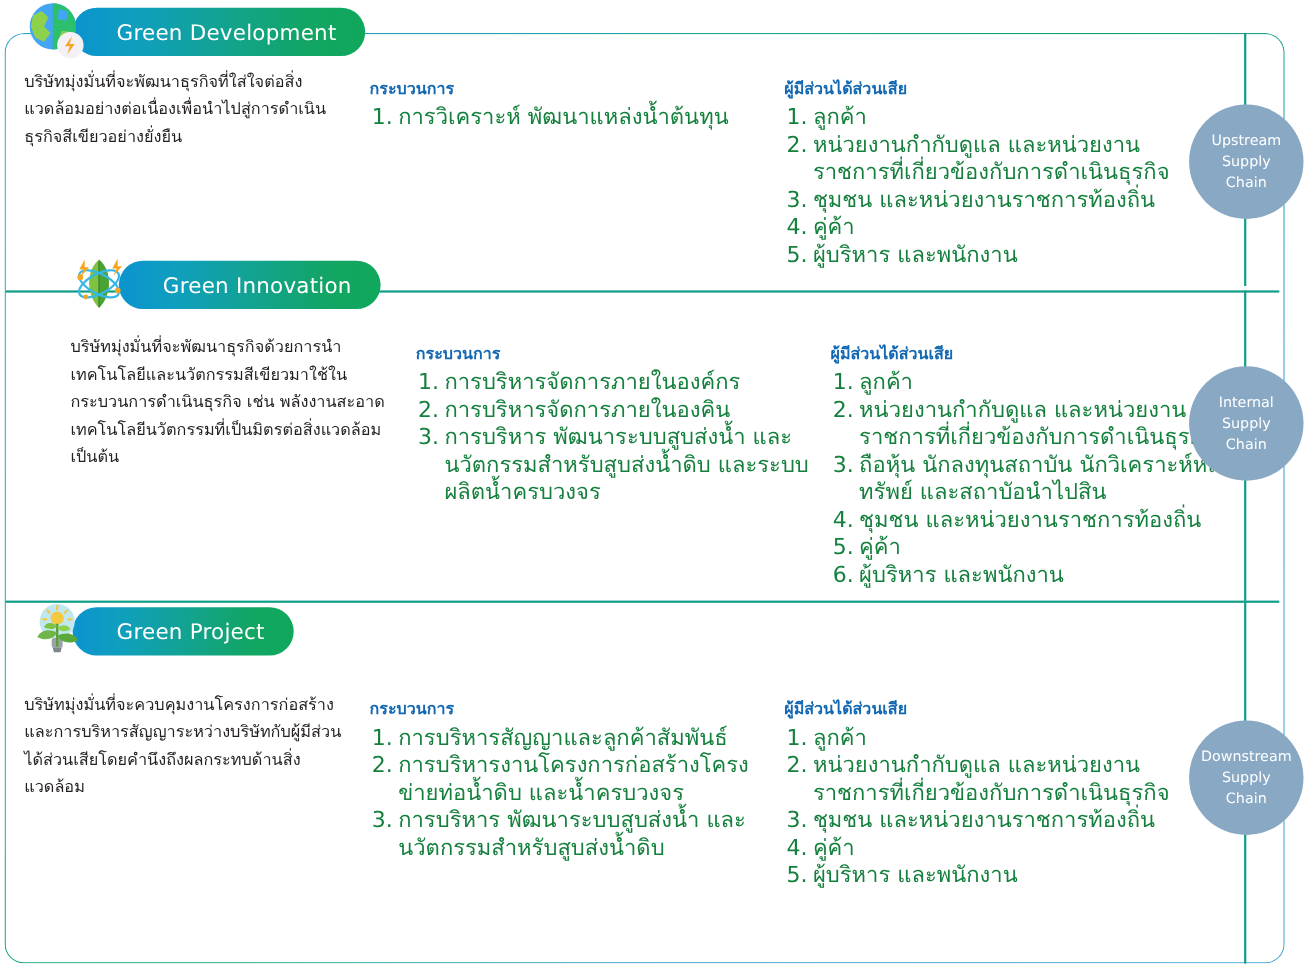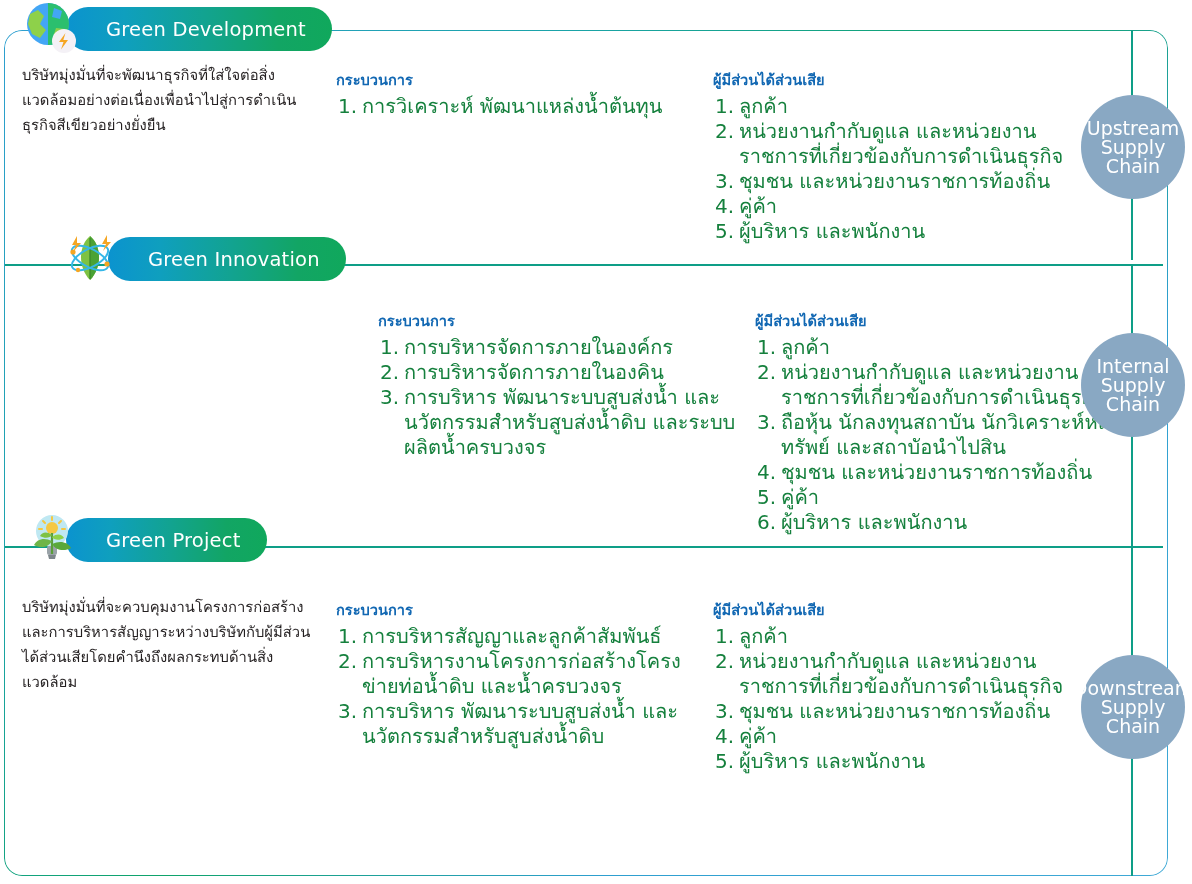--- a/index.html
+++ b/index.html
@@ -46,21 +46,21 @@
     position: absolute;
     width: 2px;
     background: #0e9e87;
     left: 1131px;
   }
 
   
   .section { position: absolute; left: 0; width: 1065px; }
   #section-green-development { top: 0px;   height: 264px; }
   #section-green-innovation  { top: 228px; height: 318px; margin-left: 42px; }
-  #section-green-project     { top: 506px; height: 340px; }
+  #section-green-project     { top: 540px; height: 340px; }
 
   
   .section-header {
     position: absolute;
     left: 22px;
     display: flex;
     align-items: center;
     height: 54px;
   }
   .header-icon {
@@ -129,21 +129,21 @@
   .supply-circle {
     position: absolute;
     width: 104px; height: 104px;
     border-radius: 50%;
     background: #89a8c3;
     color: #ffffff;
     display: flex;
     flex-direction: column;
     align-items: center;
     justify-content: center;
-    font-size: 19px;
+    font-size: 13px;
     line-height: 19px;
     text-align: center;
     z-index: 4;
   }
   #circle-upstream   { left: 1081px; top: 95px; }
   #circle-internal   { left: 1081px; top: 333px; }
   #circle-downstream { left: 1081px; top: 655px; }
 </style>
 </head>
 <body>
@@ -208,20 +208,21 @@
         <circle cx="9" cy="22" r="2.6" fill="#f5a623"></circle>
         <circle cx="43" cy="34" r="2.6" fill="#f5a623"></circle>
         <circle cx="14" cy="40" r="2.2" fill="#f5a623"></circle>
         <path d="M13 6 l-5 9 h4 l-3 7 8 -9 h-4 z" fill="#f5a623"></path>
         <path d="M43 5 l-5 9 h4 l-3 7 8 -9 h-4 z" fill="#f5a623"></path>
       </svg>
     </span>
     <span class="header-pill">Green Innovation</span>
   </div>
 
+  <div class="col-desc" style="top:75px;">บริษัทมุ่งมั่นที่จะพัฒนาธุรกิจด้วยการนำเทคโนโลยีและนวัตกรรมสีเขียวมาใช้ในกระบวนการดำเนินธุรกิจ เช่น พลังงานสะอาด เทคโนโลยีนวัตกรรมที่เป็นมิตรต่อสิ่งแวดล้อม เป็นต้น</div>
 
   <div class="col-list col-process" style="top:81px;">
     <div class="col-title">กระบวนการ</div>
     <ol class="num-list">
       <li>การบริหารจัดการภายในองค์กร</li>
       <li>การบริหารจัดการภายในองคิน</li>
       <li>การบริหาร พัฒนาระบบสูบส่งน้ำ และนวัตกรรมสำหรับสูบส่งน้ำดิบ และระบบผลิตน้ำครบวงจร</li>
     </ol>
   </div>
 

